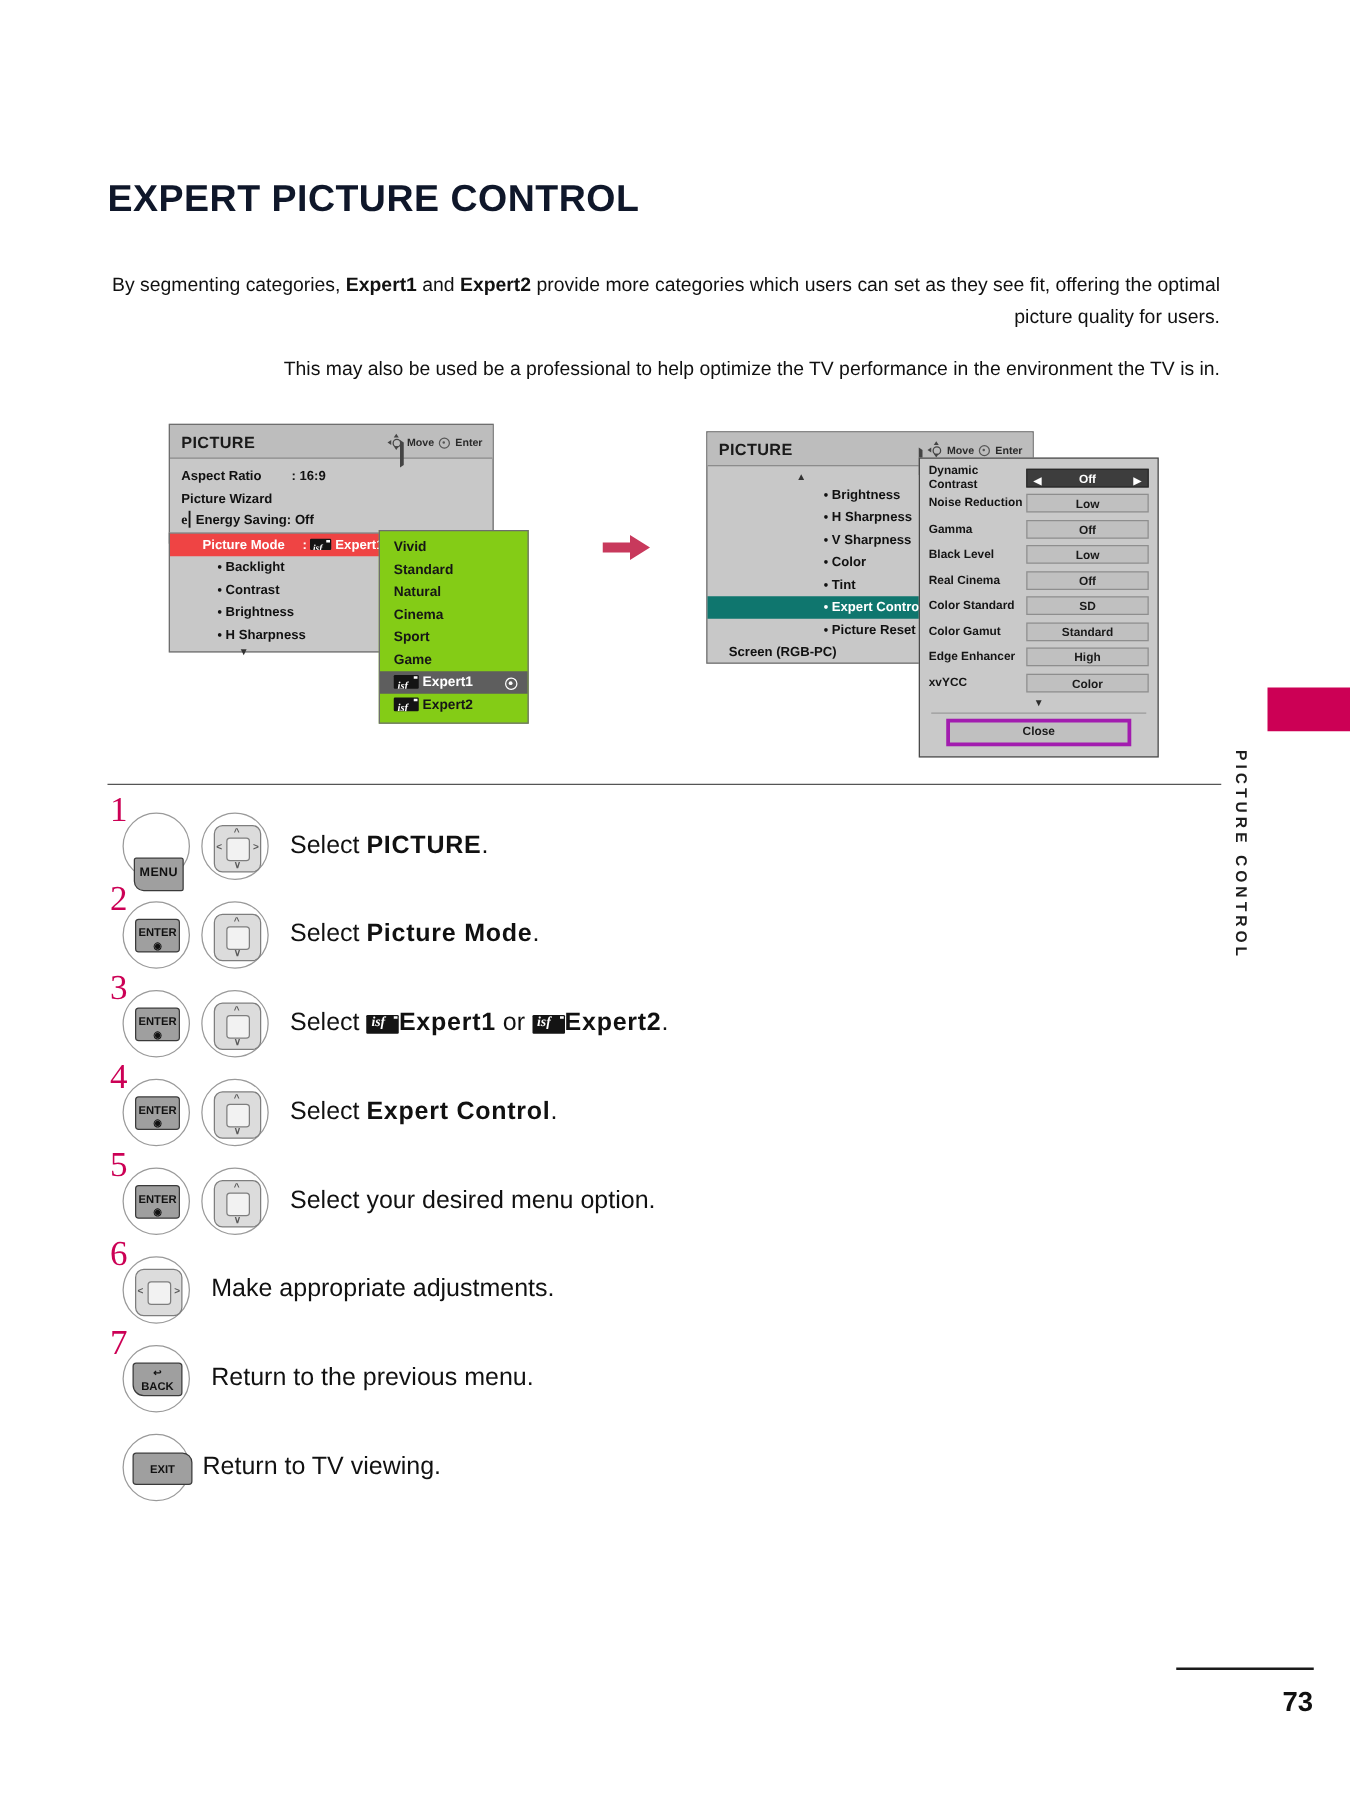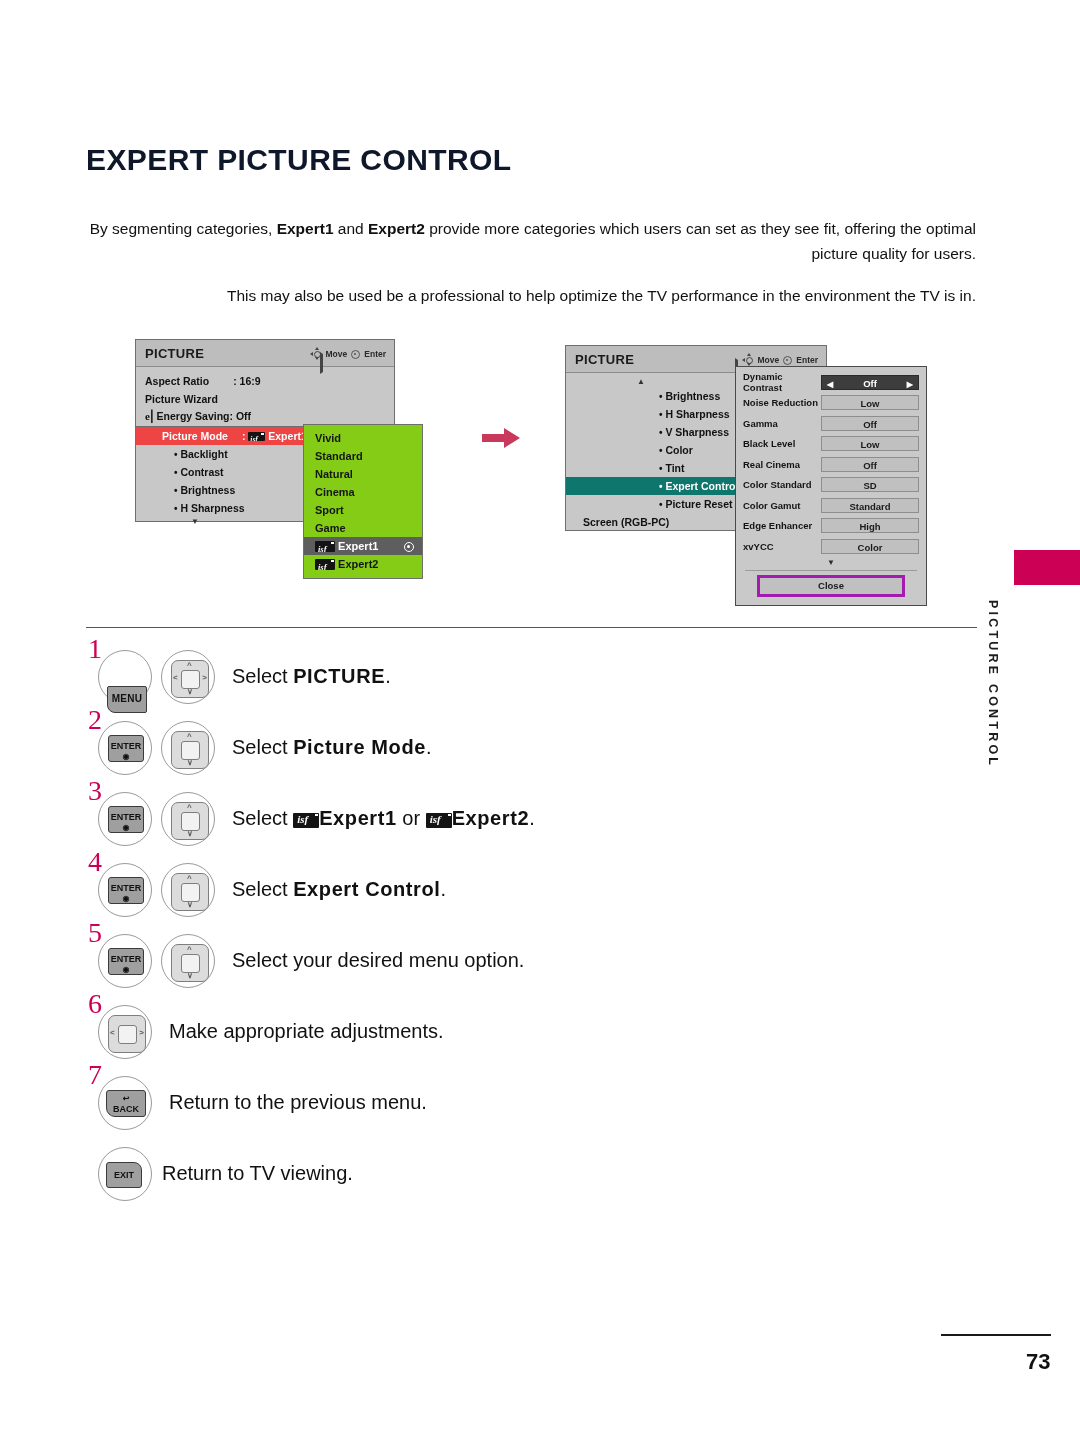--- a/index.html
+++ b/index.html
@@ -214,21 +214,21 @@
   .keyenter .dot{display:block;font-size:8px;line-height:8px;}
   .keyback{
     position:absolute;left:7px;top:13px;width:40px;height:27px;
     background:#9f9f9f;border:1.3px solid #3a3a3a;
     border-radius:3px 3px 3px 9px;
     font-size:9px;font-weight:bold;color:#111;
     text-align:center;line-height:14px;padding-top:4px;box-sizing:border-box;
   }
   .keyback .arc{display:block;font-size:8px;line-height:7px;}
   .keyexit{
-    position:absolute;left:7px;top:14px;width:36px;height:26px;
+    position:absolute;left:7px;top:14px;width:48px;height:26px;
     background:#9f9f9f;border:1.3px solid #3a3a3a;
     border-radius:3px 8px 3px 3px;
     font-size:9px;font-weight:bold;color:#111;
     text-align:center;line-height:24px;box-sizing:border-box;
   }
   
   .pad{
     position:absolute;left:9px;top:9px;width:36px;height:36px;
     background:#dcdcdc;border:1.2px solid #7e7e7e;border-radius:7px;
   }

